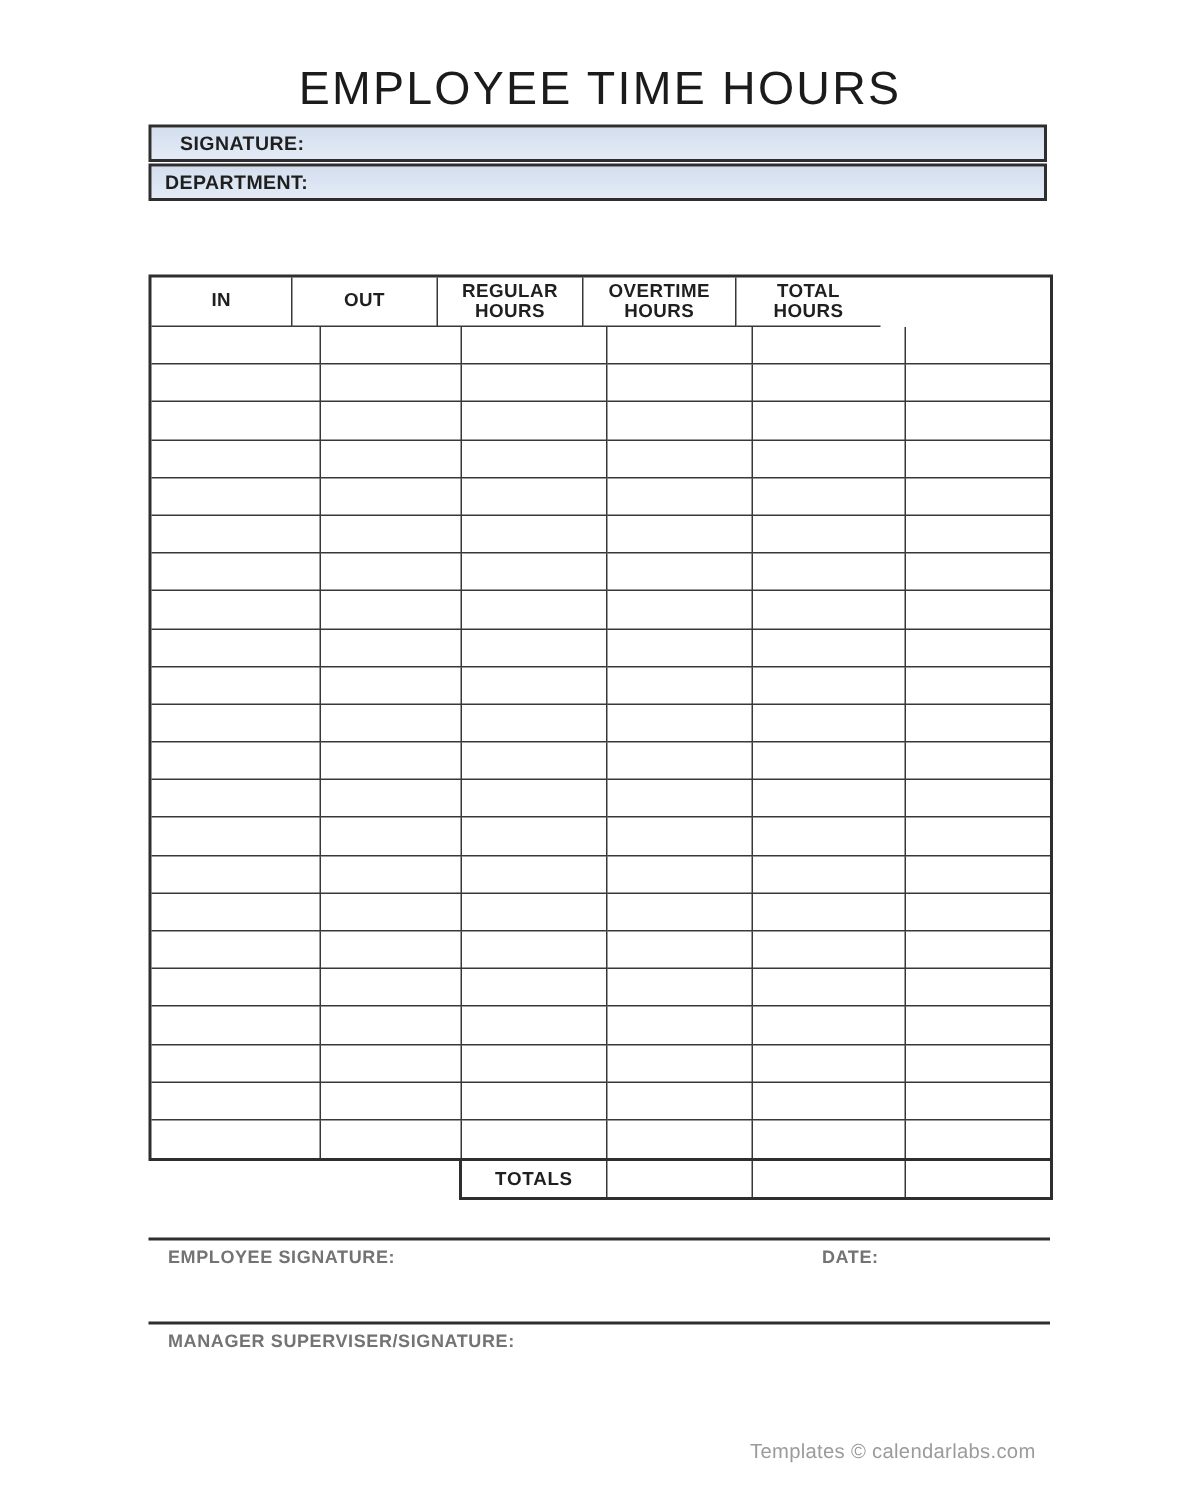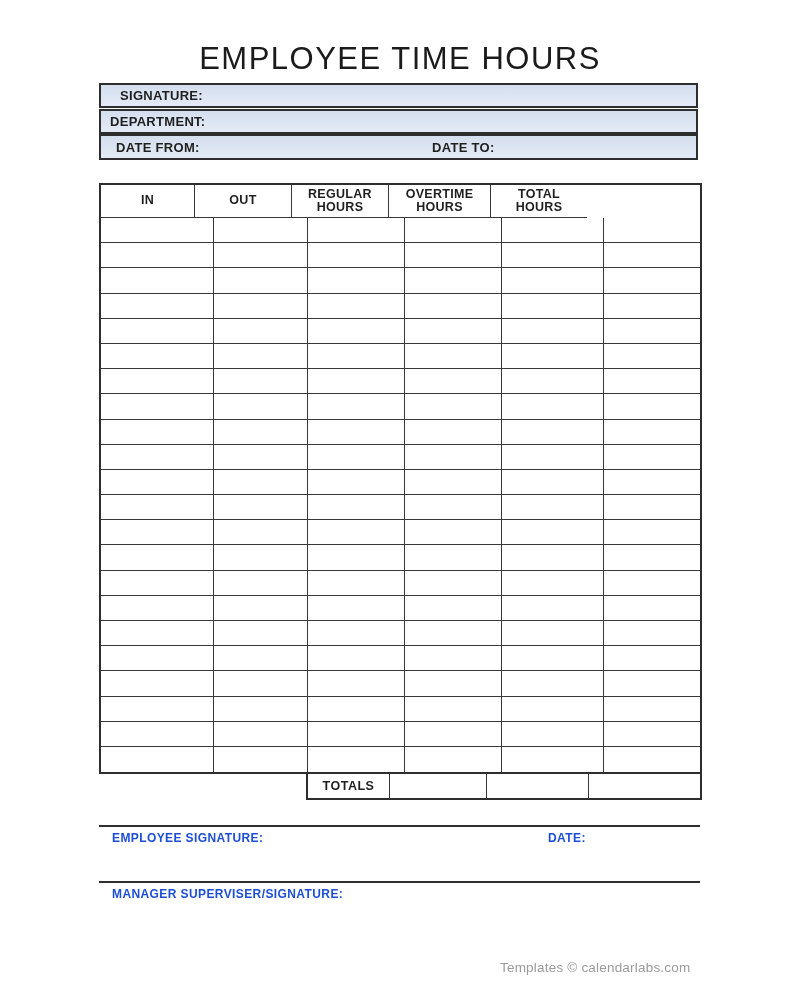--- a/index.html
+++ b/index.html
@@ -61,21 +61,21 @@
   .totals-table .cell:last-child { border-right:none; }
   
   .sig-line {
     position:absolute; left:99px; width:601px; height:0;
     border-top:2.5px solid #2f2f2f;
   }
   .sig-line.l1 { top:825px; }
   .sig-line.l2 { top:881px; }
   .sig-label {
     position:absolute; font-size:12px; font-weight:700;
-    letter-spacing:0.4px; color:#1d4ed8; white-space:nowrap;
+    letter-spacing:0.4px; color:#737373; white-space:nowrap;
   }
   .sig-emp  { left:112px; top:831px; }
   .sig-date { left:512px; top:831px;margin-left:36px; }
   .sig-mgr  { left:112px; top:887px; }
   
   .footer {
     position:absolute; left:500px; top:960px;
     font-size:13.5px; letter-spacing:0.2px; color:#9b9b9b; white-space:nowrap;
   }
 </style>
@@ -87,24 +87,20 @@
   <div class="title">EMPLOYEE TIME HOURS</div>
 
   <div class="field-row r1">
     <span class="pad-lg">SIGNATURE:</span>
   </div>
 
   <div class="field-row r2">
     <span class="pad-sm">DEPARTMENT:</span>
   </div>
 
-  <div class="field-row r3">
-    <span class="pad-md">DATE FROM:</span>
-    <span class="date-to">DATE TO:</span>
-  </div>
 
   <div class="sheet-table" id="sheet-table">
       <div class="t-row hdr-row">
         <div class="cell" style="width: 94px;">IN</div>
         <div class="cell" style="width: 97px;">OUT</div>
         <div class="cell" style="width: 97px;">REGULAR<br>HOURS</div>
         <div class="cell" style="width: 102px;">OVERTIME<br>HOURS</div>
         <div class="cell" style="width: 96px;">TOTAL<br>HOURS</div>
       </div>
       <div class="t-row data-row">
@@ -279,21 +275,21 @@
         <div class="cell" style="width: 113px;"></div>
         <div class="cell" style="width: 94px;"></div>
         <div class="cell" style="width: 97px;"></div>
         <div class="cell" style="width: 97px;"></div>
         <div class="cell" style="width: 102px;"></div>
         <div class="cell" style="width: 96px;"></div>
       </div>
     </div>
 
   <div class="totals-table" id="totals-table">
-      <div class="cell" style="width: 82px;">TOTALS</div>
+      <div class="cell" style="width: 97px;">TOTALS</div>
       <div class="cell" style="width: 97px;"></div>
       <div class="cell" style="width: 102px;"></div>
       <div class="cell" style="width: 96px;"></div>
     </div>
 
   <div class="sig-line l1"></div>
   <div class="sig-label sig-emp">EMPLOYEE SIGNATURE:</div>
   <div class="sig-label sig-date">DATE:</div>
 
   <div class="sig-line l2"></div>

